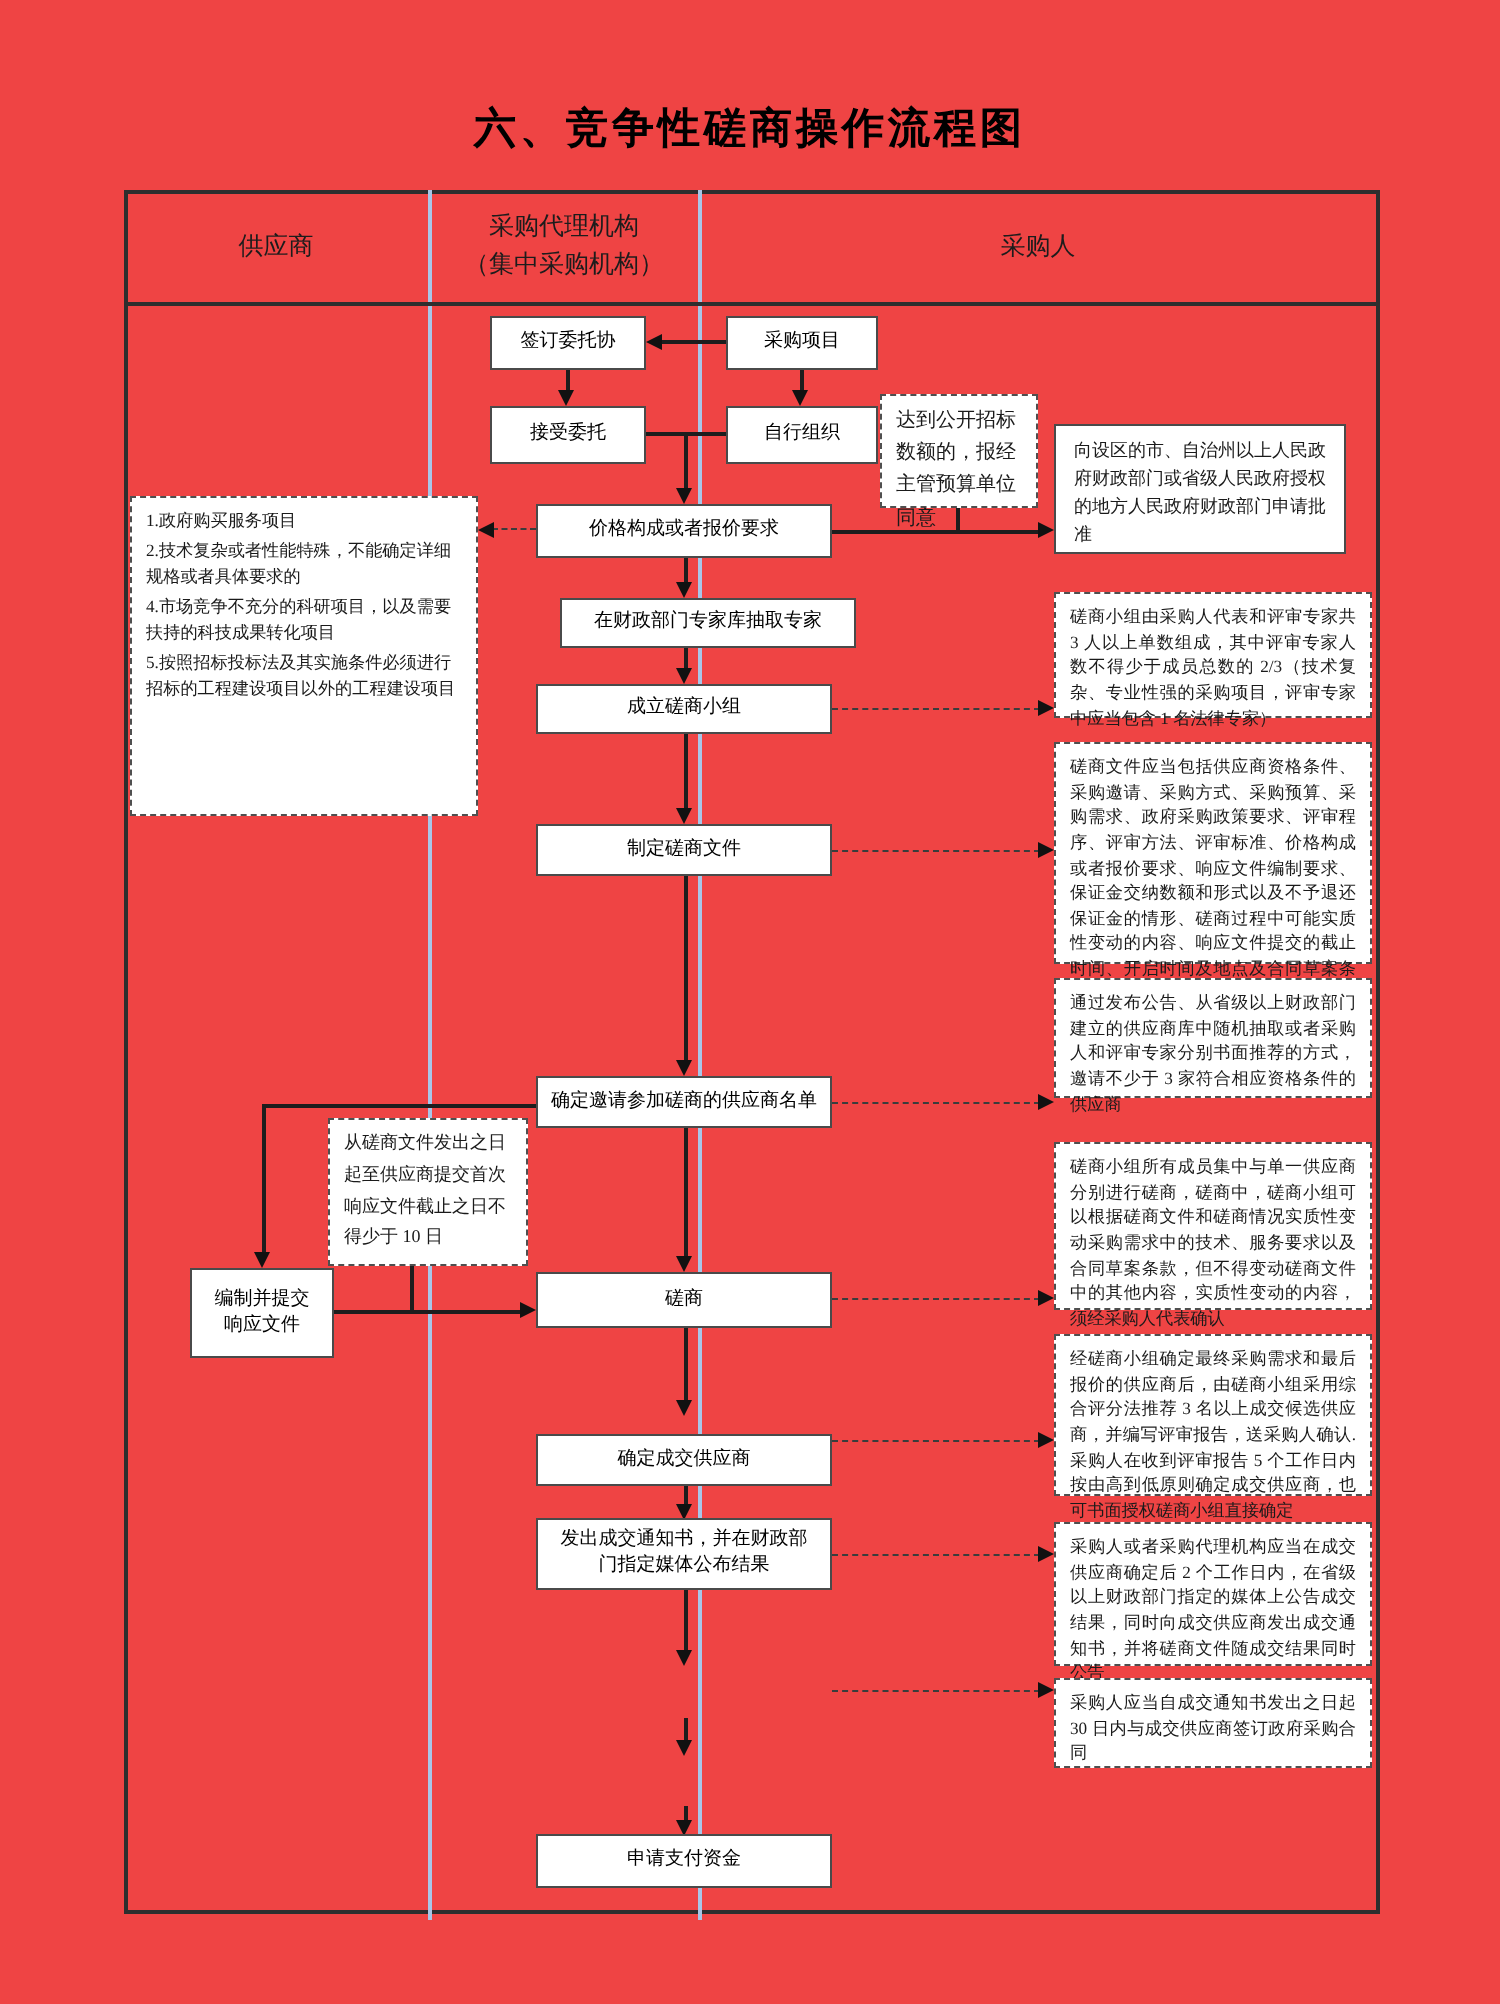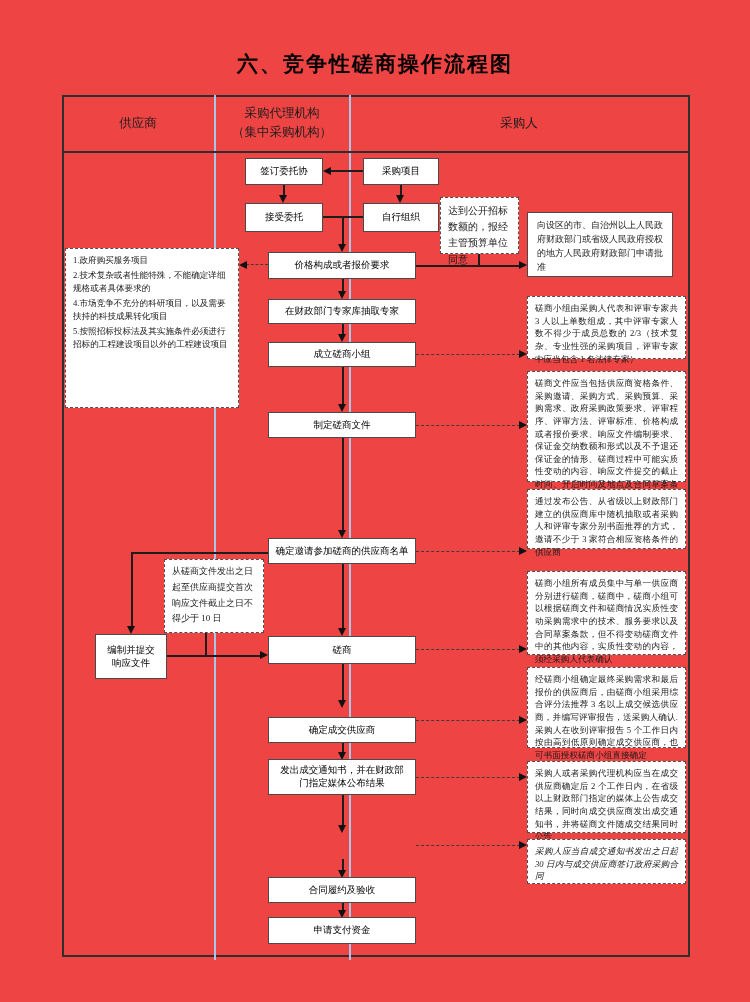--- a/index.html
+++ b/index.html
@@ -55,31 +55,30 @@
     <div>（集中采购机构）</div>
   </div>
   <div class="hdr" style="left:350px;top:114px;width:338px;">采购人</div>
 
   <div class="box" style="left:245px;top:158px;width:78px;height:27px;">签订委托协</div>
   <div class="box" style="left:363px;top:158px;width:76px;height:27px;">采购项目</div>
   <div class="box" style="left:245px;top:203px;width:78px;height:29px;">接受委托</div>
   <div class="box" style="left:363px;top:203px;width:76px;height:29px;">自行组织</div>
 
   <div class="box" style="left:268px;top:252px;width:148px;height:27px;">价格构成或者报价要求</div>
-  <div class="box" style="left:268px;top:299px;width:148px;height:25px;">在财政部门专家库抽取专家</div>
+  <div class="box" style="left:280px;top:299px;width:148px;height:25px;">在财政部门专家库抽取专家</div>
   <div class="box" style="left:268px;top:342px;width:148px;height:25px;">成立磋商小组</div>
   <div class="box" style="left:268px;top:412px;width:148px;height:26px;">制定磋商文件</div>
   <div class="box" style="left:268px;top:538px;width:148px;height:26px;">确定邀请参加磋商的供应商名单</div>
   <div class="box" style="left:268px;top:636px;width:148px;height:28px;">磋商</div>
   <div class="box" style="left:268px;top:717px;width:148px;height:26px;">确定成交供应商</div>
   <div class="box" style="left:268px;top:759px;width:148px;height:36px;">
     <div>发出成交通知书，并在财政部</div>
     <div>门指定媒体公布结果</div>
   </div>
-  <div class="box" style="left:268px;top:877px;width:148px;height:26px;">合同履约及验收</div>
   <div class="box" style="left:268px;top:917px;width:148px;height:27px;">申请支付资金</div>
 
   <div class="box" style="left:95px;top:634px;width:72px;height:45px;">
     <div>编制并提交</div>
     <div>响应文件</div>
   </div>
 
   <div class="note" style="left:65px;top:200px;width:174px;height:160px;line-height:1.58;margin-top:48px;">
     <ol>
       <li>1.政府购买服务项目</li>
@@ -100,21 +99,21 @@
   <div class="note" style="left:527px;top:489px;width:159px;height:60px;">通过发布公告、从省级以上财政部门建立的供应商库中随机抽取或者采购人和评审专家分别书面推荐的方式，邀请不少于 3 家符合相应资格条件的供应商</div>
 
   <div class="note" style="left:164px;top:559px;width:100px;height:74px;font-size:9px;line-height:1.75;text-align:left;padding:4px 7px;">从磋商文件发出之日起至供应商提交首次响应文件截止之日不得少于 10 日</div>
 
   <div class="note" style="left:527px;top:571px;width:159px;height:84px;">磋商小组所有成员集中与单一供应商分别进行磋商，磋商中，磋商小组可以根据磋商文件和磋商情况实质性变动采购需求中的技术、服务要求以及合同草案条款，但不得变动磋商文件中的其他内容，实质性变动的内容，须经采购人代表确认</div>
 
   <div class="note" style="left:527px;top:667px;width:159px;height:81px;">经磋商小组确定最终采购需求和最后报价的供应商后，由磋商小组采用综合评分法推荐 3 名以上成交候选供应商，并编写评审报告，送采购人确认.采购人在收到评审报告 5 个工作日内按由高到低原则确定成交供应商，也可书面授权磋商小组直接确定</div>
 
   <div class="note" style="left:527px;top:761px;width:159px;height:72px;">采购人或者采购代理机构应当在成交供应商确定后 2 个工作日内，在省级以上财政部门指定的媒体上公告成交结果，同时向成交供应商发出成交通知书，并将磋商文件随成交结果同时公告</div>
 
-  <div class="note" style="left:527px;top:839px;width:159px;height:45px;font-style:italic;">采购人应当自成交通知书发出之日起 30 日内与成交供应商签订政府采购合同</div>
+  <div class="note" style="left:527px;top:839px;width:159px;height:45px;">采购人应当自成交通知书发出之日起 30 日内与成交供应商签订政府采购合同</div>
 
   <div class="hl" style="left:330px;top:170px;width:33px;"></div>
   <div class="ah-left" style="left:323px;top:166.5px;"></div>
 
   <div class="vl" style="left:283px;top:185px;height:11px;"></div>
   <div class="ah-down" style="left:279px;top:195px;"></div>
 
   <div class="vl" style="left:400px;top:185px;height:11px;"></div>
   <div class="ah-down" style="left:396px;top:195px;"></div>
 

